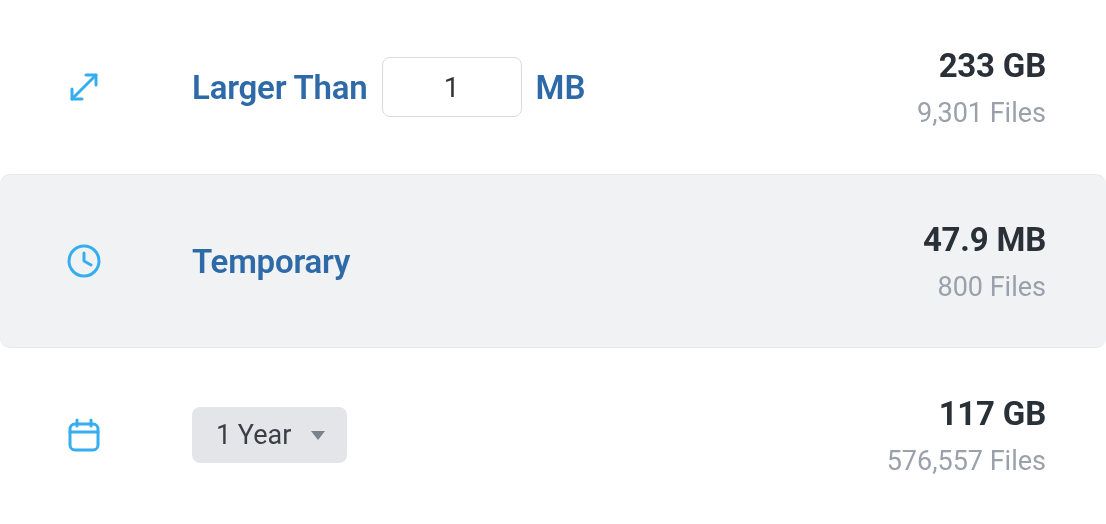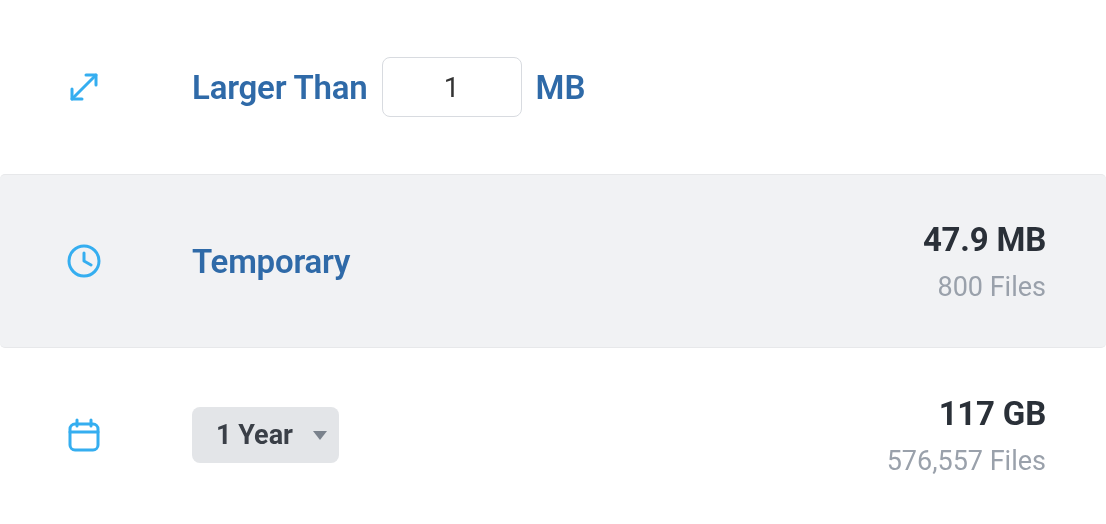--- a/index.html
+++ b/index.html
@@ -19,21 +19,21 @@
       flex-direction: column;
     }
     .row {
       display: flex;
       align-items: center;
       padding: 36px 60px 36px 62px;
       min-height: 174px;
     }
     .row.selected {
       background: #f1f2f4;
-      border-radius: 5px;
+      border-radius: 10px;
       border-top: 1px solid #e7e8ea;
       border-bottom: 1px solid #e7e8ea;
     }
     .icon-slot {
       width: 44px;
       height: 44px;
       display: flex;
       align-items: center;
       justify-content: center;
       flex-shrink: 0;
@@ -77,23 +77,23 @@
       background: #ffffff;
       outline: none;
       font-family: inherit;
     }
     .dropdown {
       display: inline-flex;
       align-items: center;
       gap: 20px;
       background: #e3e5e8;
       border-radius: 8px;
-      padding: 12px 12px 12px 24px;
+      padding: 12px 22px 12px 24px;
       font-size: 27px;
-      font-weight: 700;
+      font-weight: 400;
       color: #3a3f47;
       cursor: pointer;
     }
     .dropdown .caret {
       width: 0;
       height: 0;
       border-left: 7px solid transparent;
       border-right: 7px solid transparent;
       border-top: 9px solid #7a828c;
     }
@@ -127,20 +127,24 @@
         <line x1="8" y1="32" x2="32" y2="8"></line>
         <polyline points="22,8 32,8 32,18"></polyline>
         <polyline points="18,32 8,32 8,22"></polyline>
       </svg>
     </span>
     <div class="label-area">
       <span class="label-text">Larger Than</span>
       <input type="text" class="size-input" value="1" style="">
       <span class="unit-text">MB</span>
     </div>
+    <div class="stats">
+      <span class="stat-size">233 GB</span>
+      <span class="stat-files">9,301 Files</span>
+    </div>
   </div>
 
   <div class="row selected">
     <span class="icon-slot">
       <svg viewBox="0 0 40 40">
         <circle cx="20" cy="20" r="15"></circle>
         <polyline points="20,12 20,20 27,24"></polyline>
       </svg>
     </span>
     <div class="label-area">

